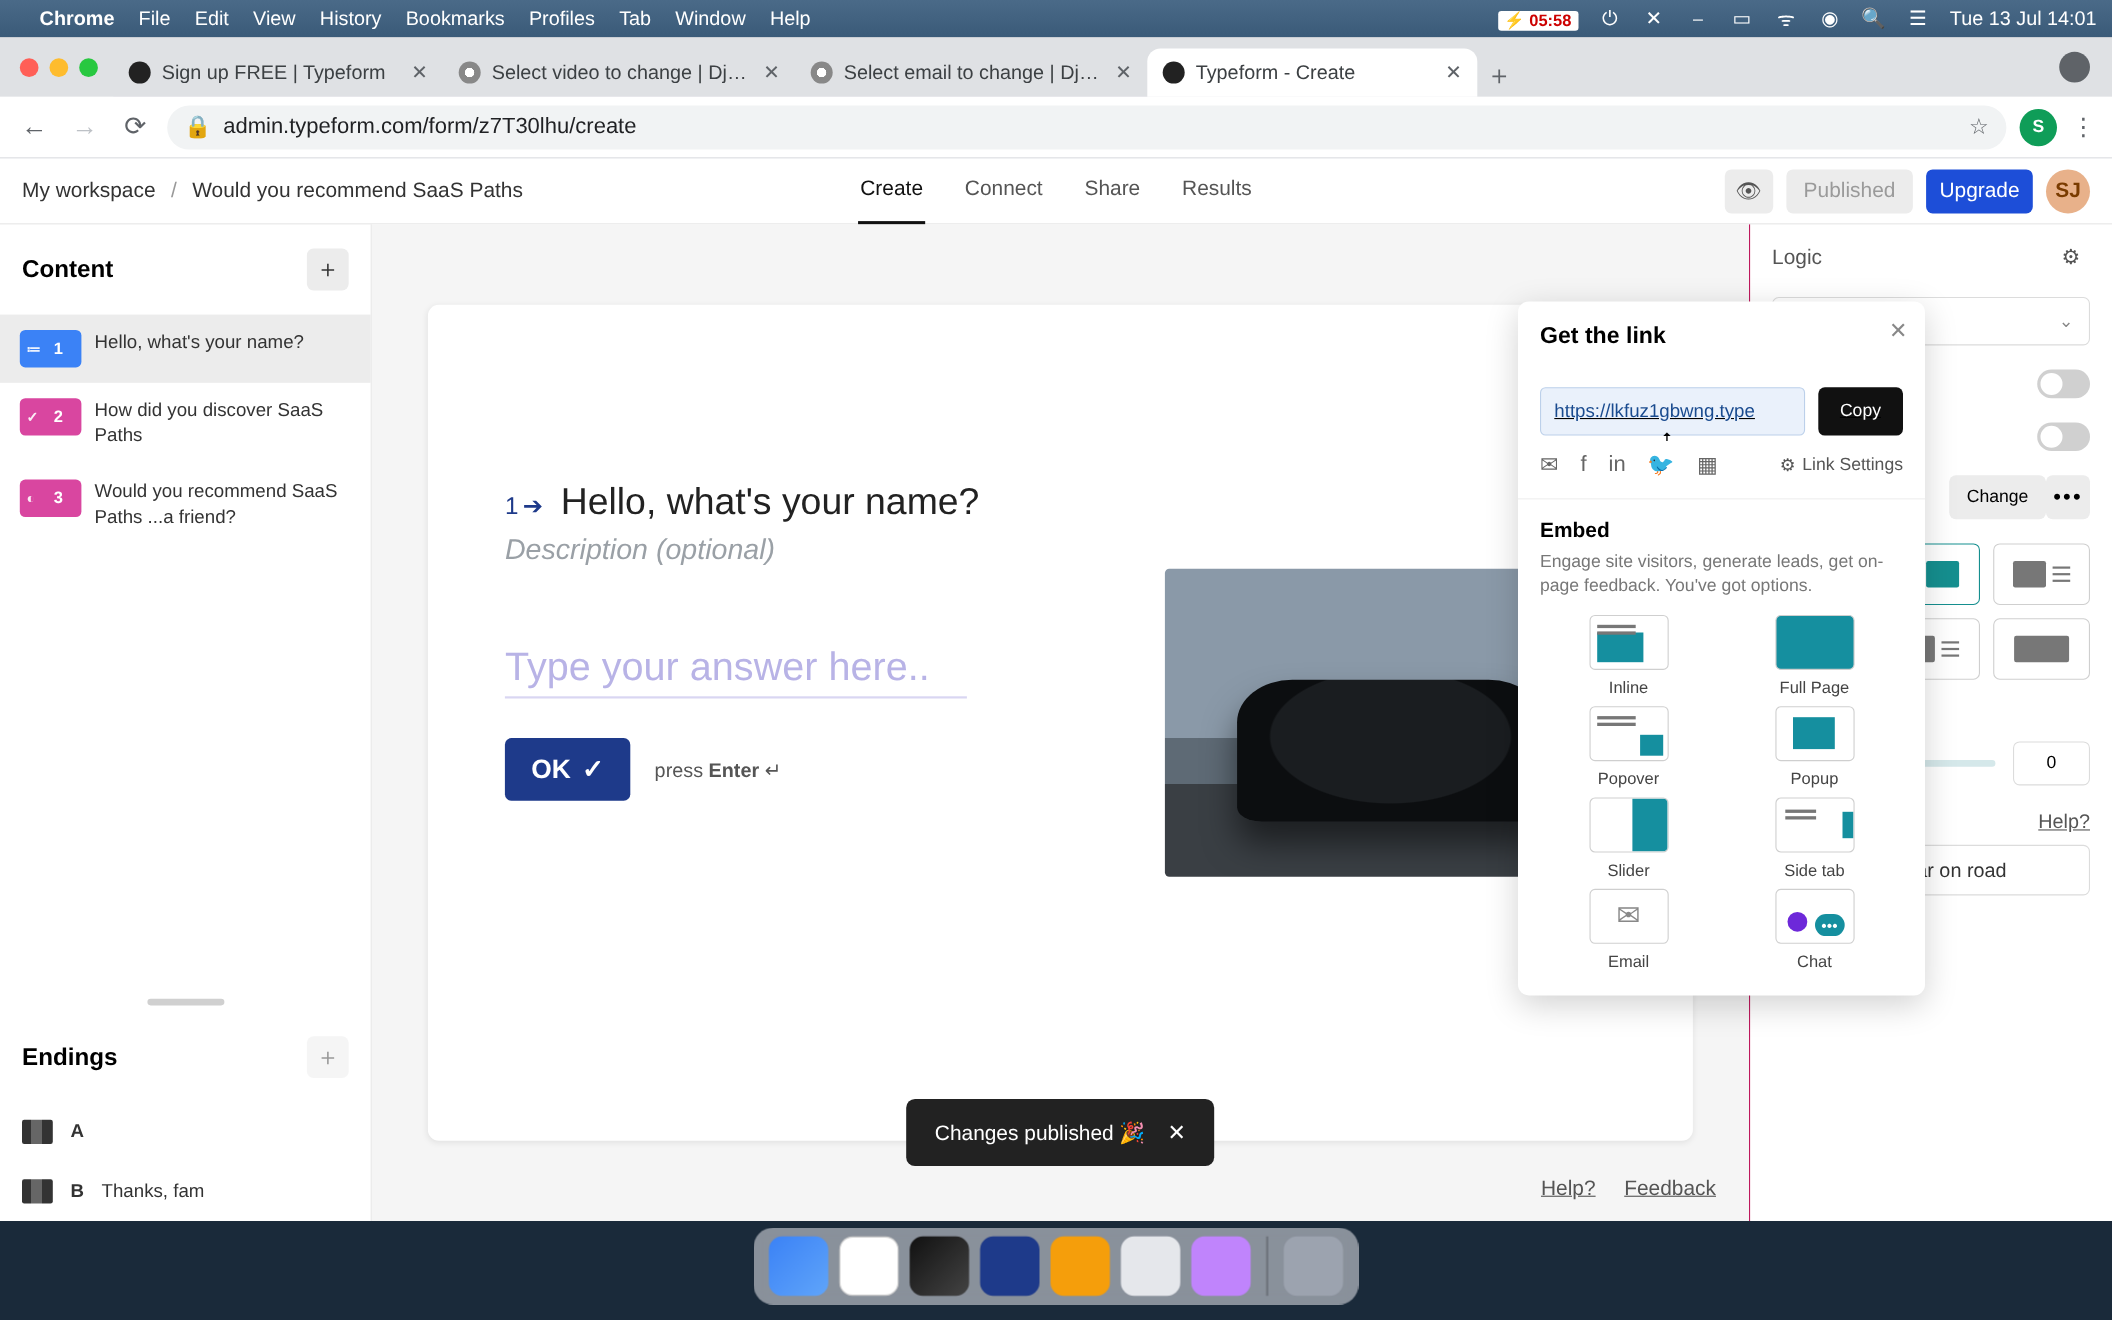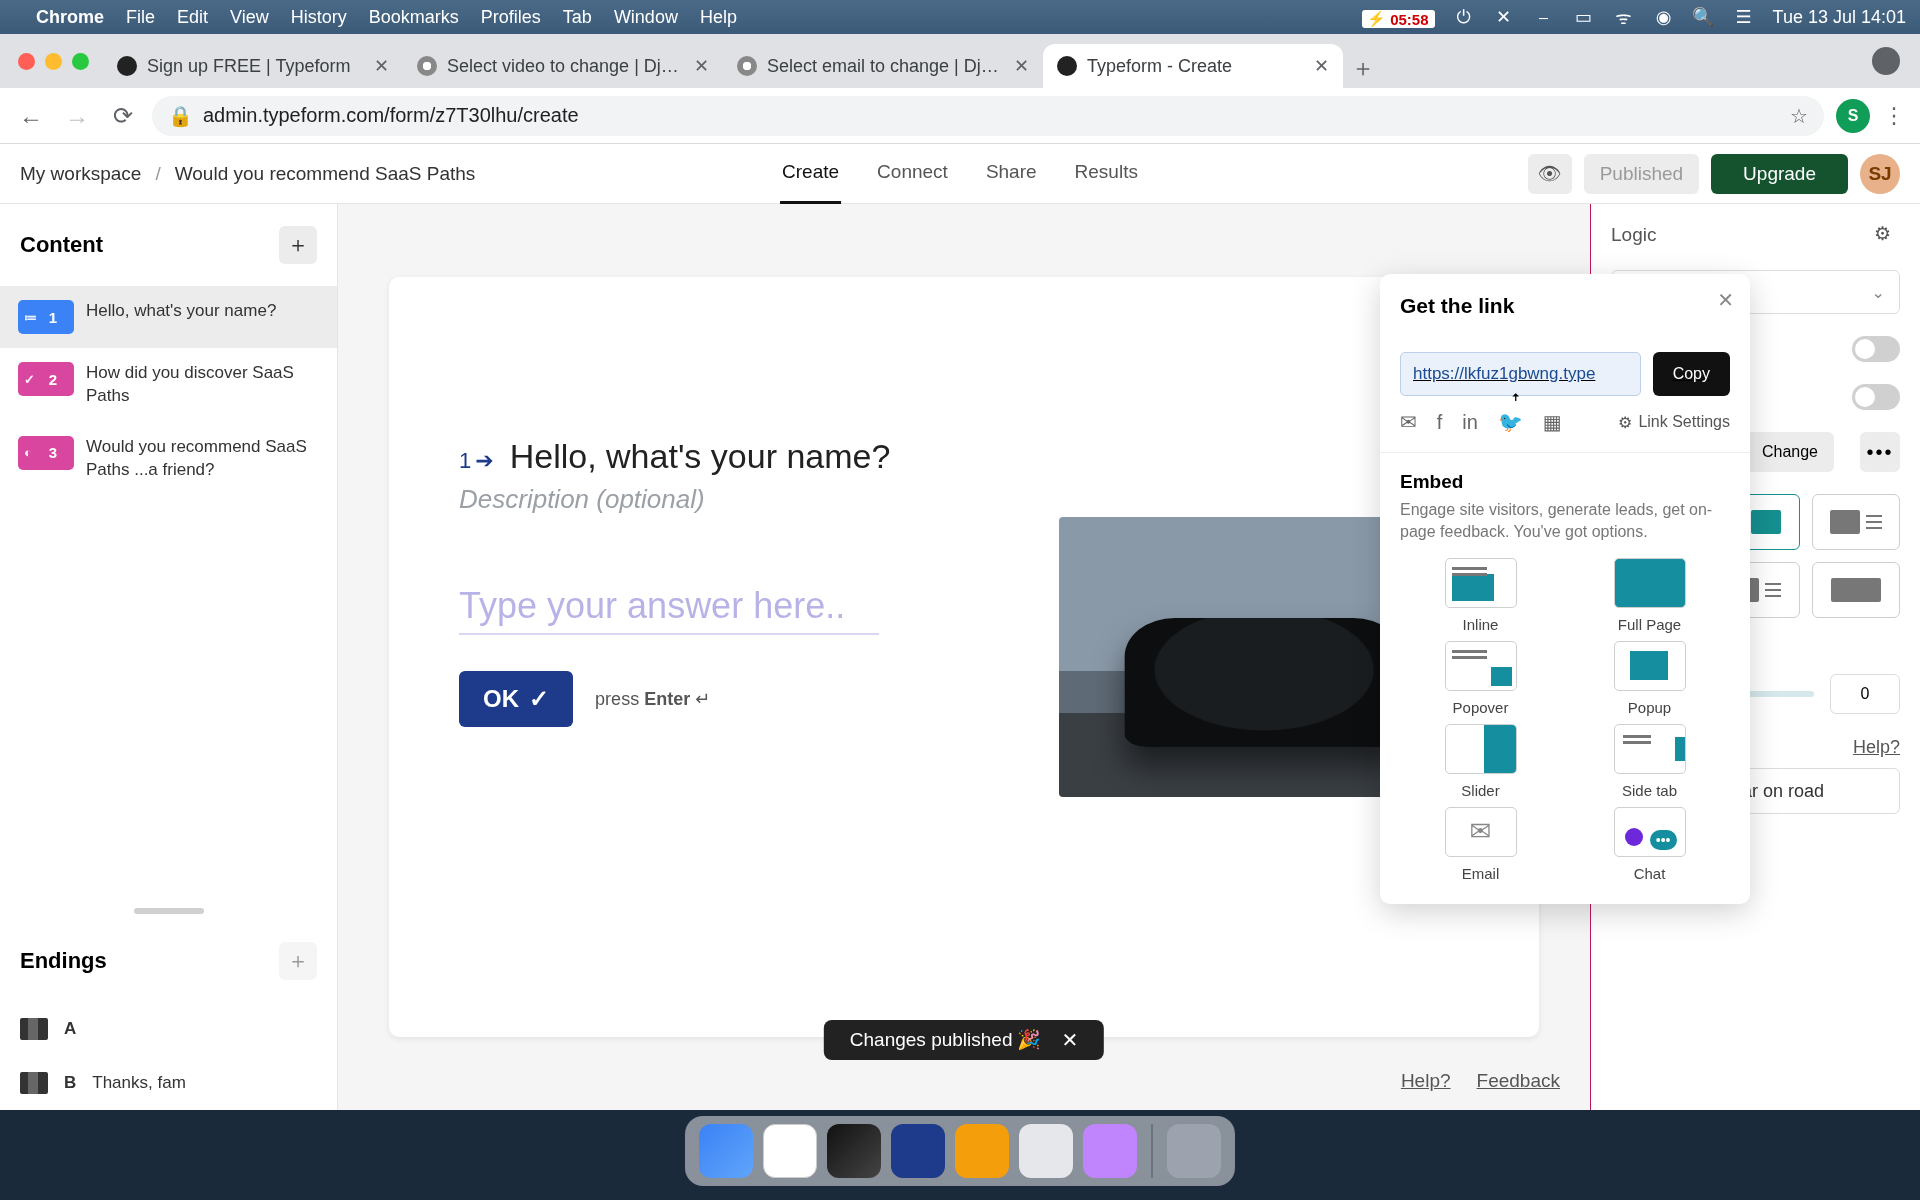--- a/index.html
+++ b/index.html
@@ -43,21 +43,21 @@
 .app{flex:1;display:flex;flex-direction:column;min-height:0;}
 .app-top{height:60px;border-bottom:1px solid #e5e5e5;display:flex;align-items:center;padding:0 20px;gap:14px;font-size:19px;color:#333;}
 .breadcrumb{display:flex;gap:14px;align-items:center;}
 .breadcrumb .sep{color:#999;}
 .app-top .tabs{position:absolute;left:50%;transform:translateX(-50%);display:flex;gap:34px;}
 .app-top .tabs .t{color:#555;padding:18px 2px;}
 .app-top .tabs .t.active{color:#111;border-bottom:3px solid #111;font-weight:500;}
 .app-top .rightctl{margin-left:auto;display:flex;align-items:center;gap:12px;}
 .eye-btn{width:44px;height:40px;background:#ececec;border-radius:6px;display:flex;align-items:center;justify-content:center;color:#555;}
 .published{height:40px;padding:0 16px;background:#ececec;border-radius:6px;color:#9a9a9a;display:flex;align-items:center;}
-.upgrade{height:40px;padding:0 32px;background:#14532d;color:#fff;border-radius:6px;display:flex;align-items:center;font-weight:500;}
+.upgrade{height:40px;padding:0 12px;background:#1d4ed8;color:#fff;border-radius:6px;display:flex;align-items:center;font-weight:500;}
 .user-av{width:40px;height:40px;border-radius:50%;background:#e8b18a;color:#7a3b00;display:flex;align-items:center;justify-content:center;font-weight:600;}
 
 .app-body{flex:1;display:flex;min-height:0;position:relative;}
 
 
 .leftpanel{width:338px;border-right:1px solid #e5e5e5;display:flex;flex-direction:column;}
 .lp-head{display:flex;align-items:center;justify-content:space-between;padding:22px 20px;}
 .lp-head h3{font-size:22px;font-weight:600;}
 .add-btn{width:38px;height:38px;background:#ececec;border-radius:6px;display:flex;align-items:center;justify-content:center;font-size:22px;color:#333;}
 .qlist{display:flex;flex-direction:column;}
@@ -98,21 +98,21 @@
 .canvas .help a{color:#555;text-decoration:underline;}
 
 
 .rside{width:330px;border-left:1px solid #be185d;padding:18px 20px;display:flex;flex-direction:column;gap:22px;position:relative;}
 .rside-tabs{display:flex;gap:26px;align-items:center;color:#555;font-size:19px;}
 .rside-tabs .gear{margin-left:auto;width:26px;height:26px;}
 .select-stub{height:44px;border:1px solid #dcdcdc;border-radius:6px;display:flex;align-items:center;justify-content:flex-end;padding:0 14px;color:#888;}
 .toggle{width:48px;height:26px;background:#d0d0d0;border-radius:13px;position:relative;}
 .toggle::after{content:"";position:absolute;top:3px;left:3px;width:20px;height:20px;border-radius:50%;background:#fff;}
 .row{display:flex;align-items:center;justify-content:space-between;}
-.change-row{display:flex;gap:26px;align-items:flex-end;}
+.change-row{display:flex;gap:0;align-items:flex-end;}
 .change-btn{height:40px;padding:0 16px;background:#ececec;border-radius:6px;display:flex;align-items:center;}
 .more-btn{width:40px;height:40px;background:#ececec;border-radius:6px;display:flex;align-items:center;justify-content:center;font-size:20px;letter-spacing:2px;}
 .layout-grid{display:grid;grid-template-columns:repeat(3,1fr);gap:12px;}
 .layout-opt{height:56px;border:1.5px solid #cfcfcf;border-radius:6px;display:flex;align-items:center;justify-content:center;gap:6px;}
 .layout-opt.sel{border-color:#158f8f;}
 .lo-a{width:30px;height:24px;background:#777;border-radius:2px;}
 .lo-b{width:16px;height:2px;background:#777;box-shadow:0 6px 0 #777,0 -6px 0 #777;}
 .slider{height:6px;background:#d5e8ea;border-radius:3px;position:relative;}
 .slider .thumb{position:absolute;top:-7px;left:48%;width:20px;height:20px;border-radius:50%;background:#158f8f;}
 .brightness-val{width:70px;height:40px;border:1px solid #dcdcdc;border-radius:6px;display:flex;align-items:center;justify-content:center;}
@@ -142,21 +142,21 @@
 .eb-popover::after{content:"";width:50%;height:3px;background:#777;position:absolute;top:8px;left:6px;box-shadow:0 6px 0 #777;}
 .eb-popup::before{content:"";width:55%;height:60%;background:#158f9f;position:absolute;top:20%;left:22%;}
 .eb-slider::before{content:"";width:45%;height:100%;background:#158f9f;position:absolute;right:0;}
 .eb-sidetab::before{content:"";width:14%;height:50%;background:#158f9f;position:absolute;right:0;top:25%;}
 .eb-sidetab::after{content:"";width:40%;height:3px;background:#777;position:absolute;top:10px;left:8px;box-shadow:0 6px 0 #777;}
 .eb-email{color:#888;font-size:26px;}
 .eb-chat::before{content:"";width:18px;height:18px;border-radius:50%;background:#6d28d9;position:absolute;left:10px;bottom:10px;}
 .eb-chat::after{content:"•••";position:absolute;right:8px;bottom:6px;background:#158f9f;color:#fff;font-size:14px;padding:2px 6px;border-radius:10px;}
 
 
-.toast{position:absolute;left:50%;bottom:50px;transform:translateX(-50%);background:#222;color:#fff;padding:8px 26px;border-radius:8px;display:flex;align-items:flex-start;gap:20px;font-size:19px;z-index:40;}
+.toast{position:absolute;left:50%;bottom:50px;transform:translateX(-50%);background:#222;color:#fff;padding:18px 26px;border-radius:8px;display:flex;align-items:flex-end;gap:20px;font-size:19px;z-index:40;}
 .toast .x{font-size:20px;cursor:pointer;}
 
 
 .cursor{position:absolute;top:190px;right:400px;font-size:18px;color:#000;z-index:60;}
 
 
 .dock-wrap{height:90px;display:flex;align-items:flex-start;justify-content:center;}
 .dock{margin-top:6px;background:rgba(230,230,235,.55);border-radius:18px;padding:8px 14px;display:flex;gap:10px;backdrop-filter:blur(6px);}
 .dock .ico{width:54px;height:54px;border-radius:12px;}
 .d1{background:linear-gradient(135deg,#3b82f6,#60a5fa);} .d2{background:#fff;border:1px solid #ccc;}

